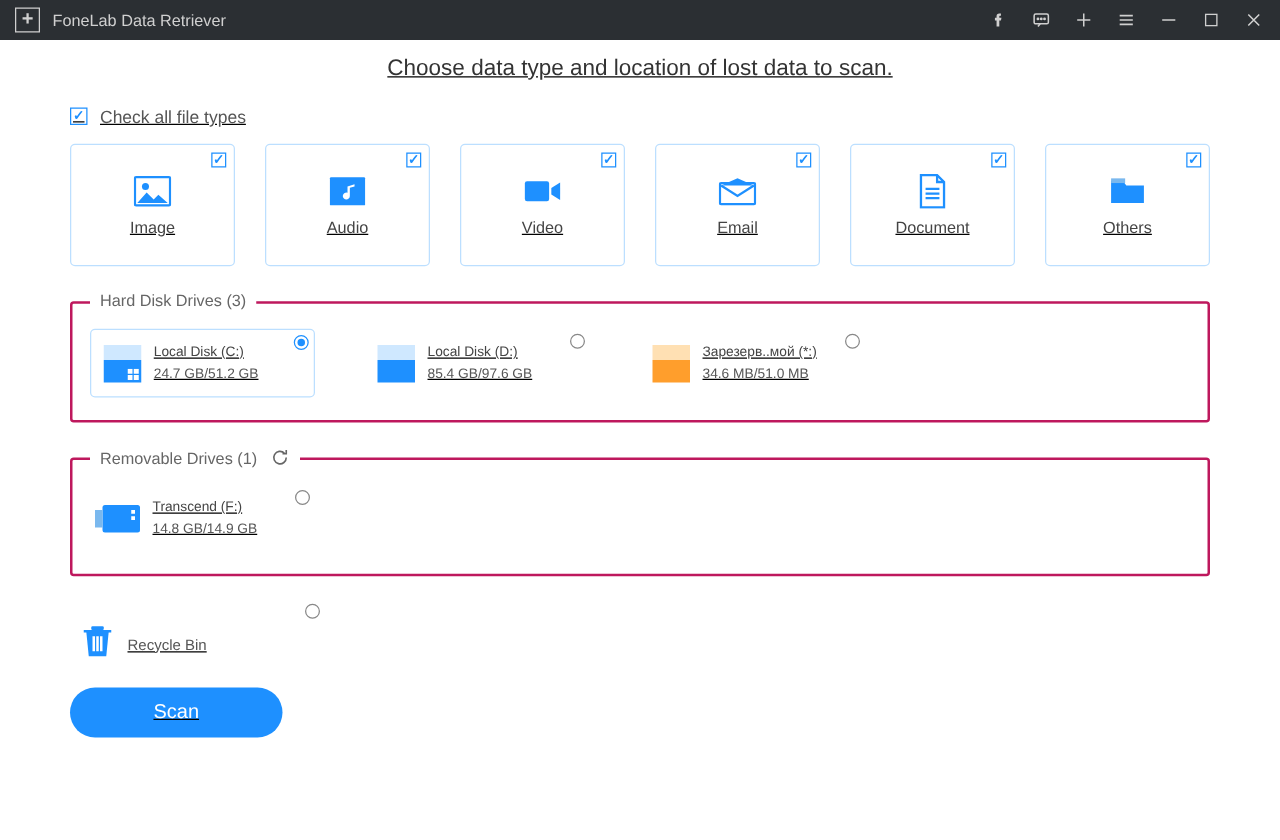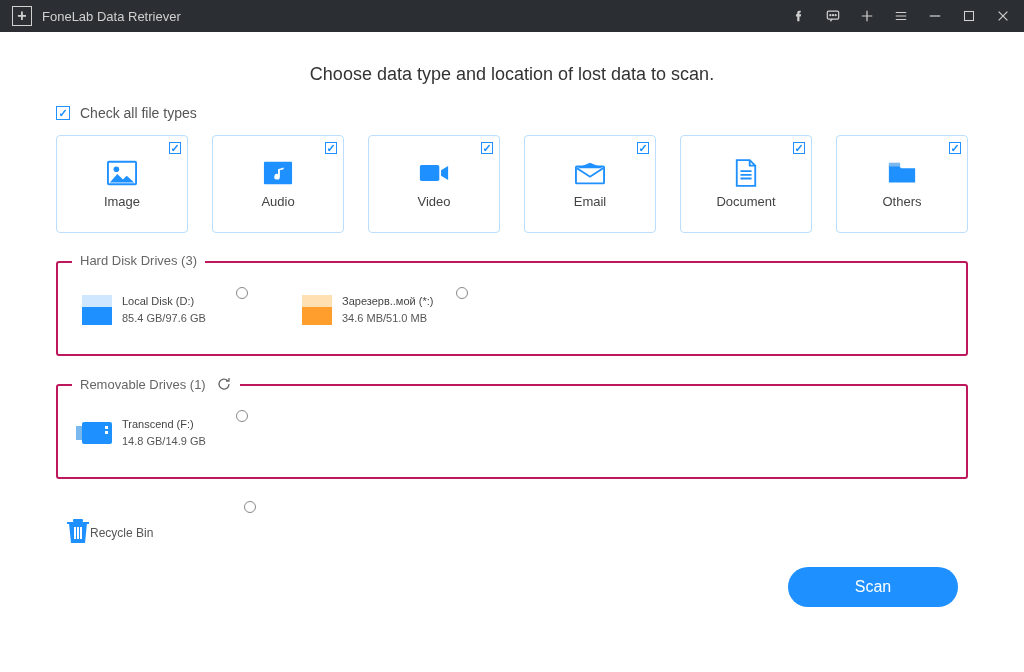--- a/index.html
+++ b/index.html
@@ -7,21 +7,21 @@
 
 .titlebar { background: #2b2f33; height: 32px; display: flex; align-items: center; padding: 0 12px; color: #d0d0d0; }
 .titlebar .logo { width: 20px; height: 20px; border: 1.5px solid #d0d0d0; display: flex; align-items: center; justify-content: center; position: relative; margin-right: 10px; }
 .titlebar .logo::before { content: "+"; font-size: 16px; font-weight: bold; line-height: 1; }
 .titlebar .ti { font-size: 13px; }
 .titlebar .spacer { flex: 1; }
 .titlebar .win-btns { display: flex; gap: 16px; align-items: center; }
 .titlebar .win-btn { width: 18px; height: 18px; display: flex; align-items: center; justify-content: center; color: #d0d0d0; cursor: pointer; }
 .titlebar svg { stroke: #d0d0d0; fill: none; stroke-width: 1.4; }
 
-.main { padding: 32px 56px 20px; }
+.main { padding: 12px 56px 20px; text-decoration: underline; }
 .heading { text-align: center; font-size: 18px; color: #333; margin-bottom: 20px; }
 
 .check-all { display: flex; align-items: center; gap: 10px; margin-bottom: 14px; }
 .cb { width: 14px; height: 14px; border: 1.5px solid #1e90ff; display: inline-flex; align-items: center; justify-content: center; }
 .cb.checked::after { content: "✓"; color: #1e90ff; font-size: 11px; font-weight: bold; line-height: 1; }
 .check-all-label { color: #555; font-size: 14px; }
 
 .types { display: flex; gap: 24px; margin-bottom: 28px; }
 .type-card { flex: 1; border: 1px solid #bcdfff; border-radius: 4px; height: 98px; position: relative; display: flex; flex-direction: column; align-items: center; justify-content: center; gap: 8px; cursor: pointer; }
 .type-card .cb { position: absolute; top: 6px; right: 6px; width: 12px; height: 12px; }
@@ -44,25 +44,25 @@
 .drive-icon .bot { position: absolute; bottom: 0; left: 0; width: 100%; height: 60%; }
 .drive-texts { font-size: 11px; color: #555; line-height: 1.5; }
 .drive-texts .dn { color: #444; }
 
 .usb-icon { width: 30px; height: 22px; background: #1e90ff; border-radius: 2px; position: relative; }
 .usb-icon::before { content: ""; position: absolute; left: -6px; top: 4px; width: 6px; height: 14px; background: #7ab8ee; }
 .usb-icon::after { content:""; position:absolute; right:4px; top:4px; width:3px; height:3px; background:#fff; box-shadow:0 5px 0 #fff; }
 
 .bin-icon svg { fill: #1e90ff; }
 
-.recycle-row { display: flex; align-items: center; position: relative; width: 180px; padding: 10px; }
+.recycle-row { display: flex; align-items: center; gap: 12px; position: relative; width: 180px; padding: 10px; }
 .recycle-row .radio { top: -6px; right: -20px; }
 .recycle-row .bn { font-size: 12px; color: #555; }
 
-.scan-row { display: flex; justify-content: flex-end; margin-top: 8px; padding-right: 10px; }
+.scan-row { display: flex; justify-content: flex-start; margin-top: 8px; padding-right: 10px; }
 .scan-btn { background: #1e90ff; color: #fff; border: none; border-radius: 22px; width: 170px; height: 40px; font-size: 16px; cursor: pointer; }
 </style>
 </head>
 <body>
 
 <div class="titlebar">
   <div class="logo"></div>
   <div class="ti">FoneLab Data Retriever</div>
   <div class="spacer"></div>
   <div class="win-btns">
@@ -178,20 +178,37 @@
             <rect x="2" y="2" width="12" height="4" fill="#7ab8ee"></rect>
           </svg>
         </span>
       <span class="lbl">Others</span>
     </div>
   </div>
 
   <div class="section">
     <div class="section-title">Hard Disk Drives (3)</div>
     <div class="drives">
+      <div class="drive selected">
+        <span class="radio sel"></span>
+        <div class="drive-icon">
+          <div class="top" style="background:#cfe8ff"></div>
+          <div class="bot" style="background:#1e90ff"></div>
+          <svg style="position:absolute;bottom:1px;right:1px" width="10" height="10" viewBox="0 0 10 10">
+              <rect width="4" height="4" x="0" y="0" fill="#fff"></rect>
+              <rect width="4" height="4" x="5" y="0" fill="#fff"></rect>
+              <rect width="4" height="4" x="0" y="5" fill="#fff"></rect>
+              <rect width="4" height="4" x="5" y="5" fill="#fff"></rect>
+            </svg>
+        </div>
+        <div class="drive-texts">
+          <div class="dn">Local Disk (C:)</div>
+          <div>24.7 GB/51.2 GB</div>
+        </div>
+      </div>
       <div class="drive">
         <span class="radio"></span>
         <div class="drive-icon">
           <div class="top" style="background:#cfe8ff"></div>
           <div class="bot" style="background:#1e90ff"></div>
         </div>
         <div class="drive-texts">
           <div class="dn">Local Disk (D:)</div>
           <div>85.4 GB/97.6 GB</div>
         </div>

